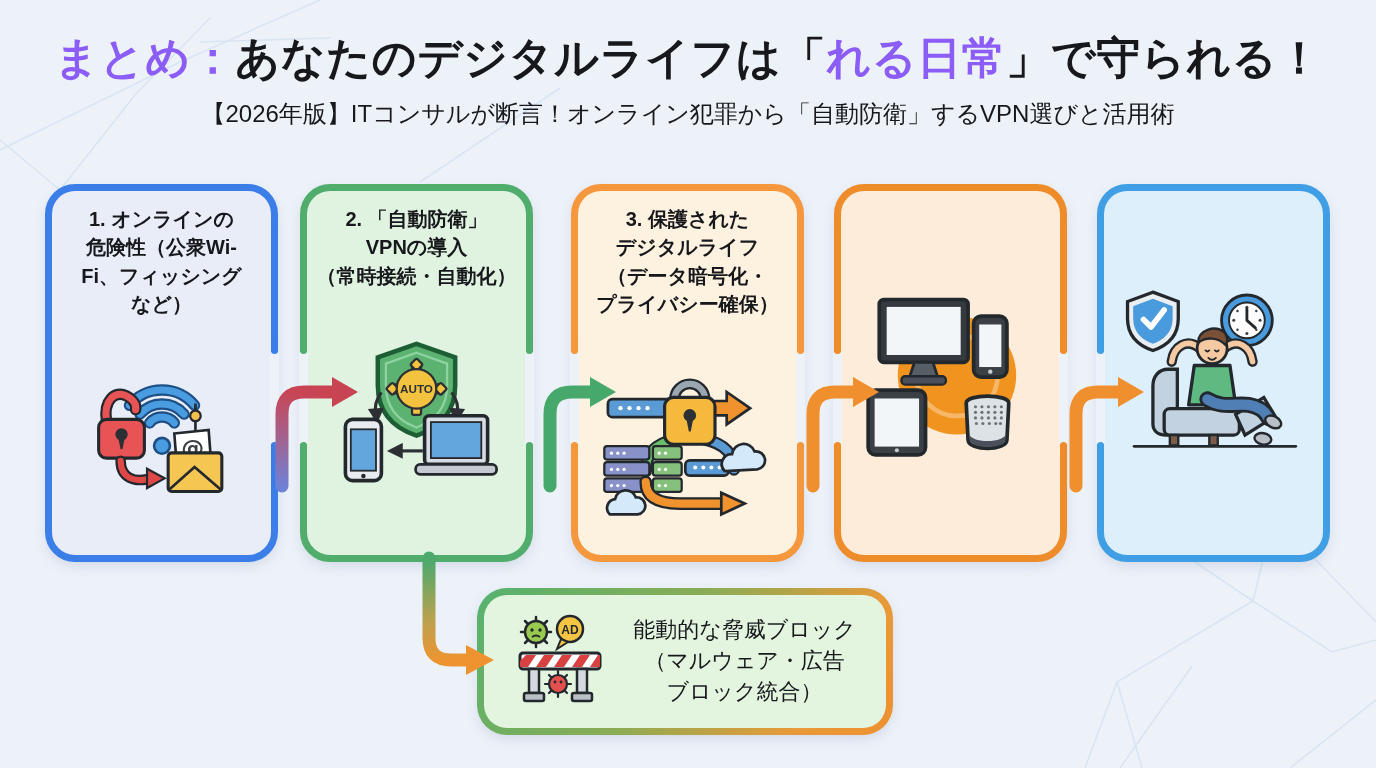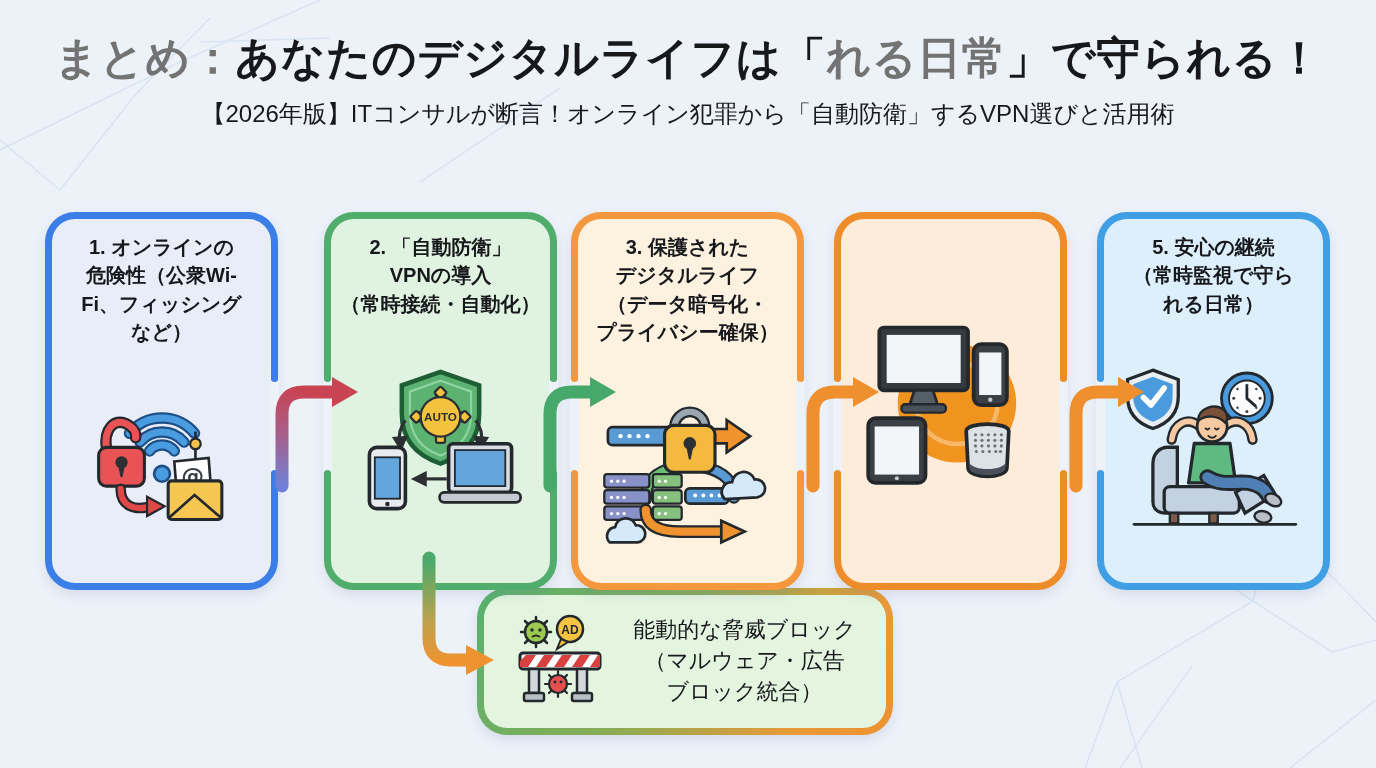--- a/index.html
+++ b/index.html
@@ -8,31 +8,31 @@
     background:#edf2f9;
     font-family:"Liberation Sans","DejaVu Sans",sans-serif;
     -webkit-font-smoothing:antialiased;
   }
   
   .title{
     position:absolute;top:34px;left:0;width:1376px;text-align:center;
     font-size:44px;font-weight:bold;color:#17181c;letter-spacing:.5px;line-height:1.1;
     white-space:nowrap;
   }
-  .title .blue{color:#737373;}
+  .title .blue{color:#8b5cf6;}
   .subtitle{
     position:absolute;top:98px;left:0;width:1376px;text-align:center;
     font-size:24px;font-weight:normal;color:#17181c;white-space:nowrap;
   }
   
   .card{
     position:absolute;top:184px;width:233px;height:378px;box-sizing:border-box;
     border:7px solid var(--bc);border-radius:30px;background:var(--bg);
     box-shadow:0 5px 12px rgba(110,130,165,.18);
-    display:flex;flex-direction:column;align-items:center;margin-top:28px;
+    display:flex;flex-direction:column;align-items:center;
   }
   .card-label{
     margin-top:14px;padding:0 3px;
     font-size:20px;font-weight:bold;color:#17181c;text-align:center;
     line-height:1.42;white-space:pre-line;
   }
   .card-icon{flex:1;display:flex;align-items:center;justify-content:center;width:100%;}
   .card-icon svg{display:block;}
   
   .bgap{position:absolute;width:9px;height:92px;top:161px;background:#edf2f9;}
@@ -125,21 +125,21 @@
 
         <path d="M119,96 L158,92 L161,131 L122,135 Z" fill="#ffffff" stroke="#23282d" stroke-width="3"></path>
         <text x="140" y="122" font-size="26" font-weight="bold" fill="#3a3f45" text-anchor="middle" font-family="'DejaVu Sans',sans-serif">@</text>
 
         <rect x="112" y="118" width="61" height="44" rx="4" fill="#f6c653" stroke="#23282d" stroke-width="3.5"></rect>
         <path d="M113,160 L142,134 L172,160" fill="none" stroke="#23282d" stroke-width="3"></path>
       </svg>
     </div>
   </div>
 
-  <div class="card" style="left:324px;--bc:#51ad6c;--bg:#e0f3e1;">
+  <div class="card" style="left:300px;--bc:#51ad6c;--bg:#e0f3e1;">
     <div class="bgap left"></div>
     <div class="bgap right"></div>
     <div class="card-label">2. 「自動防衛」
 VPNの導入
 （常時接続・自動化）</div>
     <div class="card-icon">
       <svg width="195" height="180" viewBox="0 0 210 200">
 
         <path d="M105,12 L148,27 L148,58 C148,90 129,106 105,114 C81,106 62,90 62,58 L62,27 Z" fill="#5cb271" stroke="#1e5e35" stroke-width="5"></path>
         <path d="M105,22 L139,34 L139,58 C139,84 124,98 105,105 C86,98 71,84 71,58 L71,34 Z" fill="none" stroke="#8ed3a0" stroke-width="2.5"></path>
@@ -297,23 +297,20 @@
             <circle cx="154" cy="154" r="1.7"></circle>
             <circle cx="159" cy="154" r="1.7"></circle>
         </g>
         <path d="M125,164 C125,176 165,176 165,164 L164,172 C163,182 127,182 126,172 Z" fill="#49505a"></path>
       </svg>
     </div>
   </div>
 
   <div class="card" style="left:1097px;--bc:#3f9ee4;--bg:#dceffb;">
     <div class="bgap left"></div>
-    <div class="card-label">5. 安心の継続
-（常時監視で守ら
-れる日常）</div>
     <div class="card-icon">
       <svg width="200" height="188" viewBox="0 0 210 200">
 
         <path d="M40,14 L67,24 L67,42 C67,61 55,71 40,76 C25,71 13,61 13,42 L13,24 Z" fill="#e9eef3" stroke="#23282d" stroke-width="3.5"></path>
         <path d="M40,21 L61,29 L61,42 C61,57 51,65 40,69 C29,65 19,57 19,42 L19,29 Z" fill="#4a9ade"></path>
         <path d="M30,43 L38,51 L52,33" fill="none" stroke="#ffffff" stroke-width="6" stroke-linecap="round" stroke-linejoin="round"></path>
 
         <circle cx="140" cy="44" r="27" fill="#4a9ade" stroke="#23282d" stroke-width="3"></circle>
         <circle cx="140" cy="44" r="19" fill="#fdfdfd" stroke="#23282d" stroke-width="2"></circle>
         <g fill="#3a3f45">

